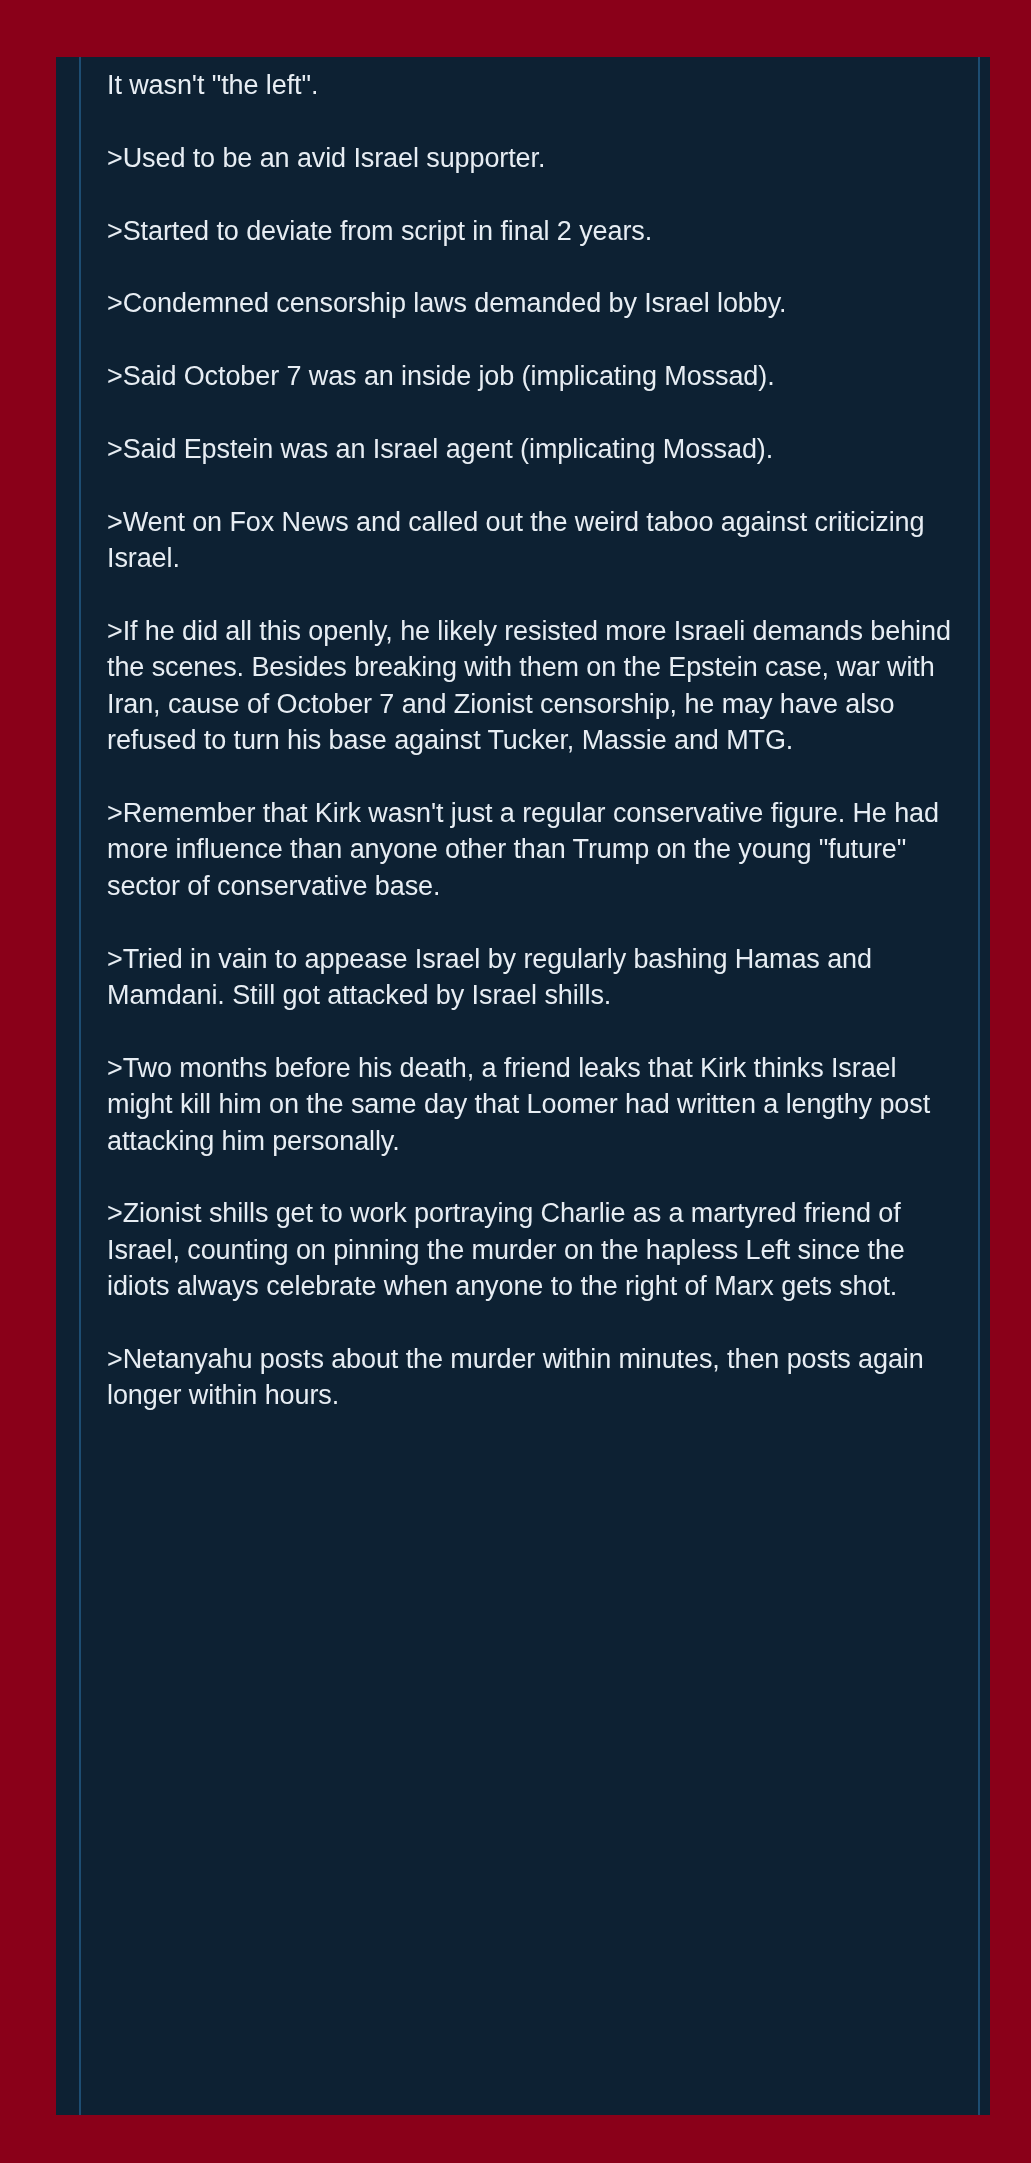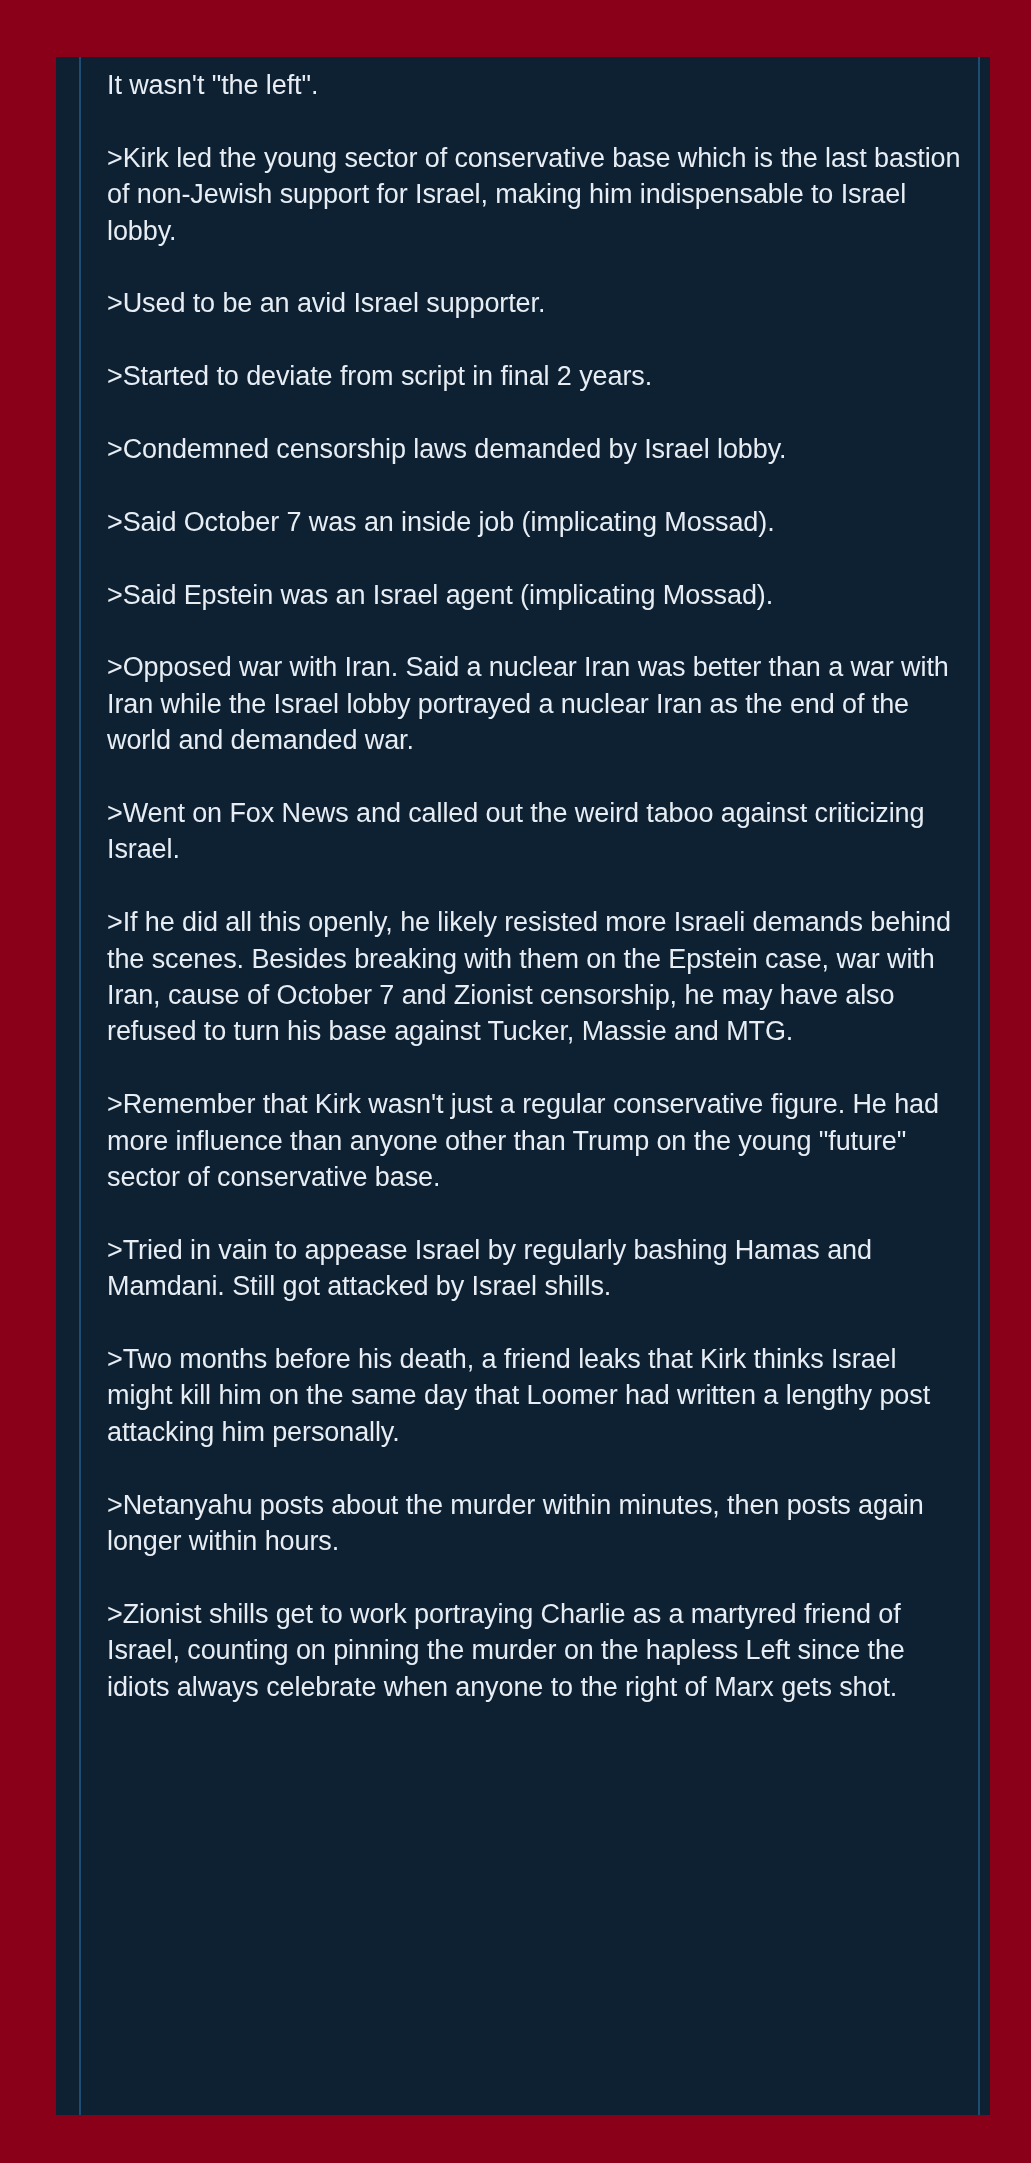--- a/index.html
+++ b/index.html
@@ -51,28 +51,26 @@
   }
 </style>
 </head>
 <body>
 
 <div class="post-panel">
   <div class="vline vline-left"></div>
   <div class="vline vline-right"></div>
   <div class="post-content">
     <p>It wasn't "the left".</p>
-    <p>&gt;Kirk led the young sector of conservative base which is the last bastion of non-Jewish support for Israel, making him indispensable to Israel lobby.</p>
     <p>&gt;Used to be an avid Israel supporter.</p>
     <p>&gt;Started to deviate from script in final 2 years.</p>
     <p>&gt;Condemned censorship laws demanded by Israel lobby.</p>
     <p>&gt;Said October 7 was an inside job (implicating Mossad).</p>
     <p>&gt;Said Epstein was an Israel agent (implicating Mossad).</p>
-    <p>&gt;Opposed war with Iran. Said a nuclear Iran was better than a war with Iran while the Israel lobby portrayed a nuclear Iran as the end of the world and demanded war.</p>
     <p>&gt;Went on Fox News and called out the weird taboo against criticizing Israel.</p>
     <p>&gt;If he did all this openly, he likely resisted more Israeli demands behind the scenes. Besides breaking with them on the Epstein case, war with Iran, cause of October 7 and Zionist censorship, he may have also refused to turn his base against Tucker, Massie and MTG.</p>
     <p>&gt;Remember that Kirk wasn't just a regular conservative figure. He had more influence than anyone other than Trump on the young "future" sector of conservative base.</p>
     <p>&gt;Tried in vain to appease Israel by regularly bashing Hamas and Mamdani. Still got attacked by Israel shills.</p>
     <p>&gt;Two months before his death, a friend leaks that Kirk thinks Israel might kill him on the same day that Loomer had written a lengthy post attacking him personally.</p>
+    <p>&gt;Zionist shills get to work portraying Charlie as a martyred friend of Israel, counting on pinning the murder on the hapless Left since the idiots always celebrate when anyone to the right of Marx gets shot.</p>
     <p>&gt;Netanyahu posts about the murder within minutes, then posts again longer within hours.</p>
-    <p>&gt;Zionist shills get to work portraying Charlie as a martyred friend of Israel, counting on pinning the murder on the hapless Left since the idiots always celebrate when anyone to the right of Marx gets shot.</p>
   </div>
 </div>
 
 </body></html>

